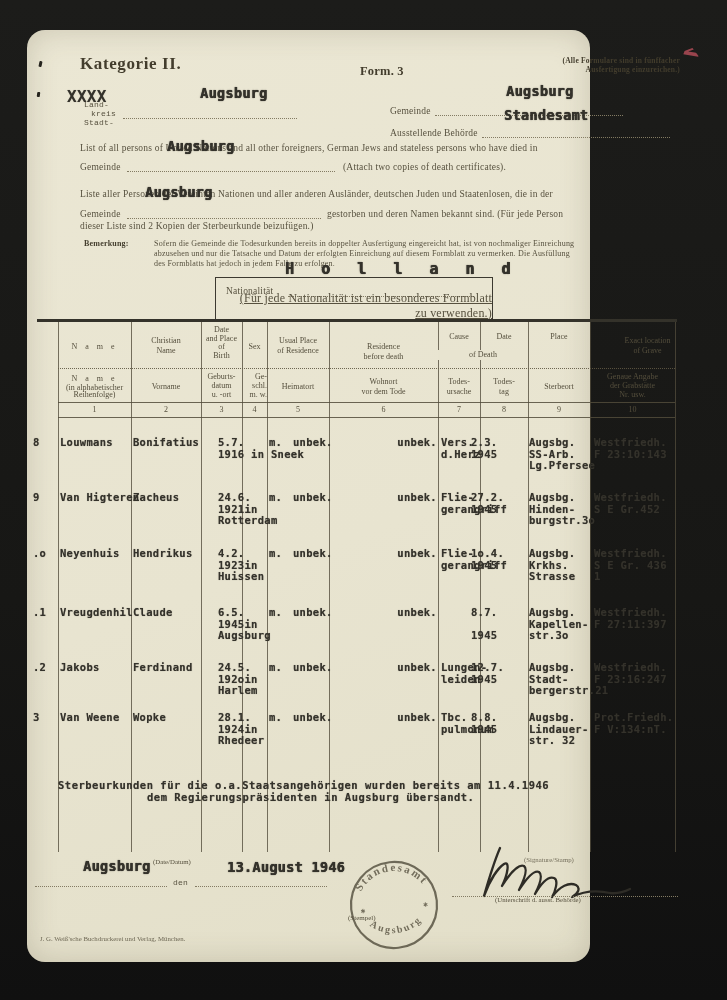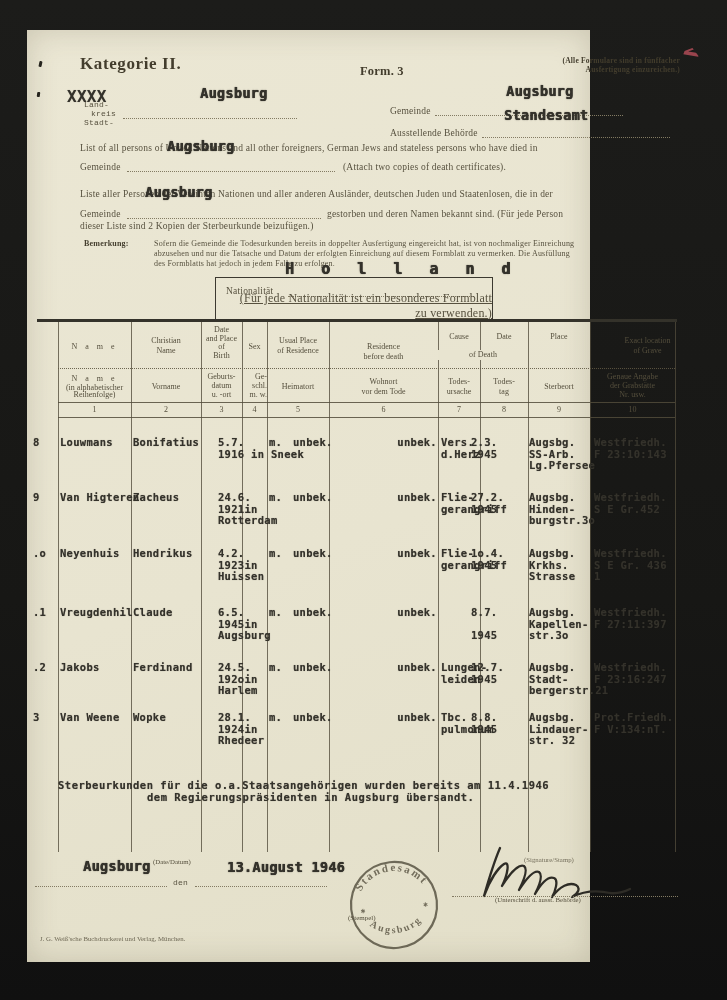--- a/index.html
+++ b/index.html
@@ -2,21 +2,21 @@
 <html><head>
 <meta charset="utf-8">
 <style>
   html,body{margin:0;padding:0;}
   body{width:727px;height:1000px;position:relative;background:#1a1a18;overflow:hidden;
        font-family:"Liberation Serif",serif;}
   .frame{position:absolute;inset:0;background:linear-gradient(180deg,#1c1c1a 0%,#171715 60%,#101010 100%);}
   .page{position:absolute;left:27px;top:30px;width:563px;height:932px;
         background:linear-gradient(160deg,#ebe7d4 0%,#e8e4d0 55%,#e3dfc9 100%);
         clip-path:polygon(0 0,652px 0,673px 28px,673px 932px,0 932px);
-        box-shadow:inset 0 0 30px rgba(90,82,60,.22);}
+        box-shadow:inset 0 0 30px rgba(90,82,60,.22);border-radius:18px;}
   
   .p{position:absolute;color:#57513f;font-family:"Liberation Serif",serif;font-size:9.5px;
      letter-spacing:.2px;white-space:pre-line;}
   .pb{font-weight:bold;color:#433d2d;}
   .tiny{font-size:6.8px;letter-spacing:0;}
   .sm{font-size:8px;font-family:Liberation Mono, monospace;}
   
   .t{position:absolute;color:#34322b;font-family:"DejaVu Sans Mono","Liberation Mono",monospace;
      font-weight:700;font-size:10.5px;line-height:11.5px;letter-spacing:.3px;white-space:pre-line;
      text-shadow:0 0 .8px rgba(45,42,34,.55);}

